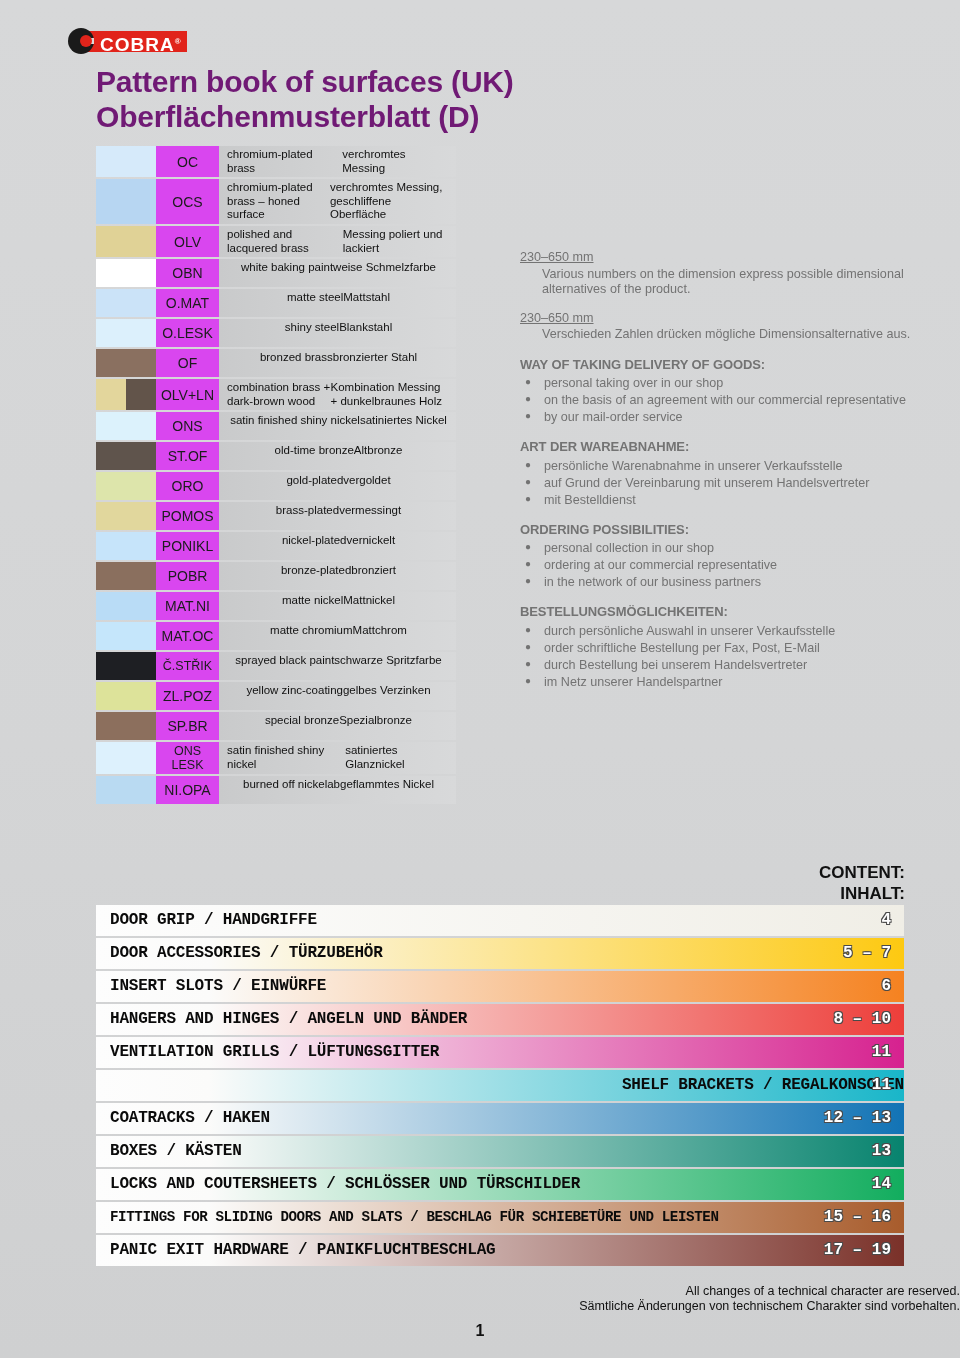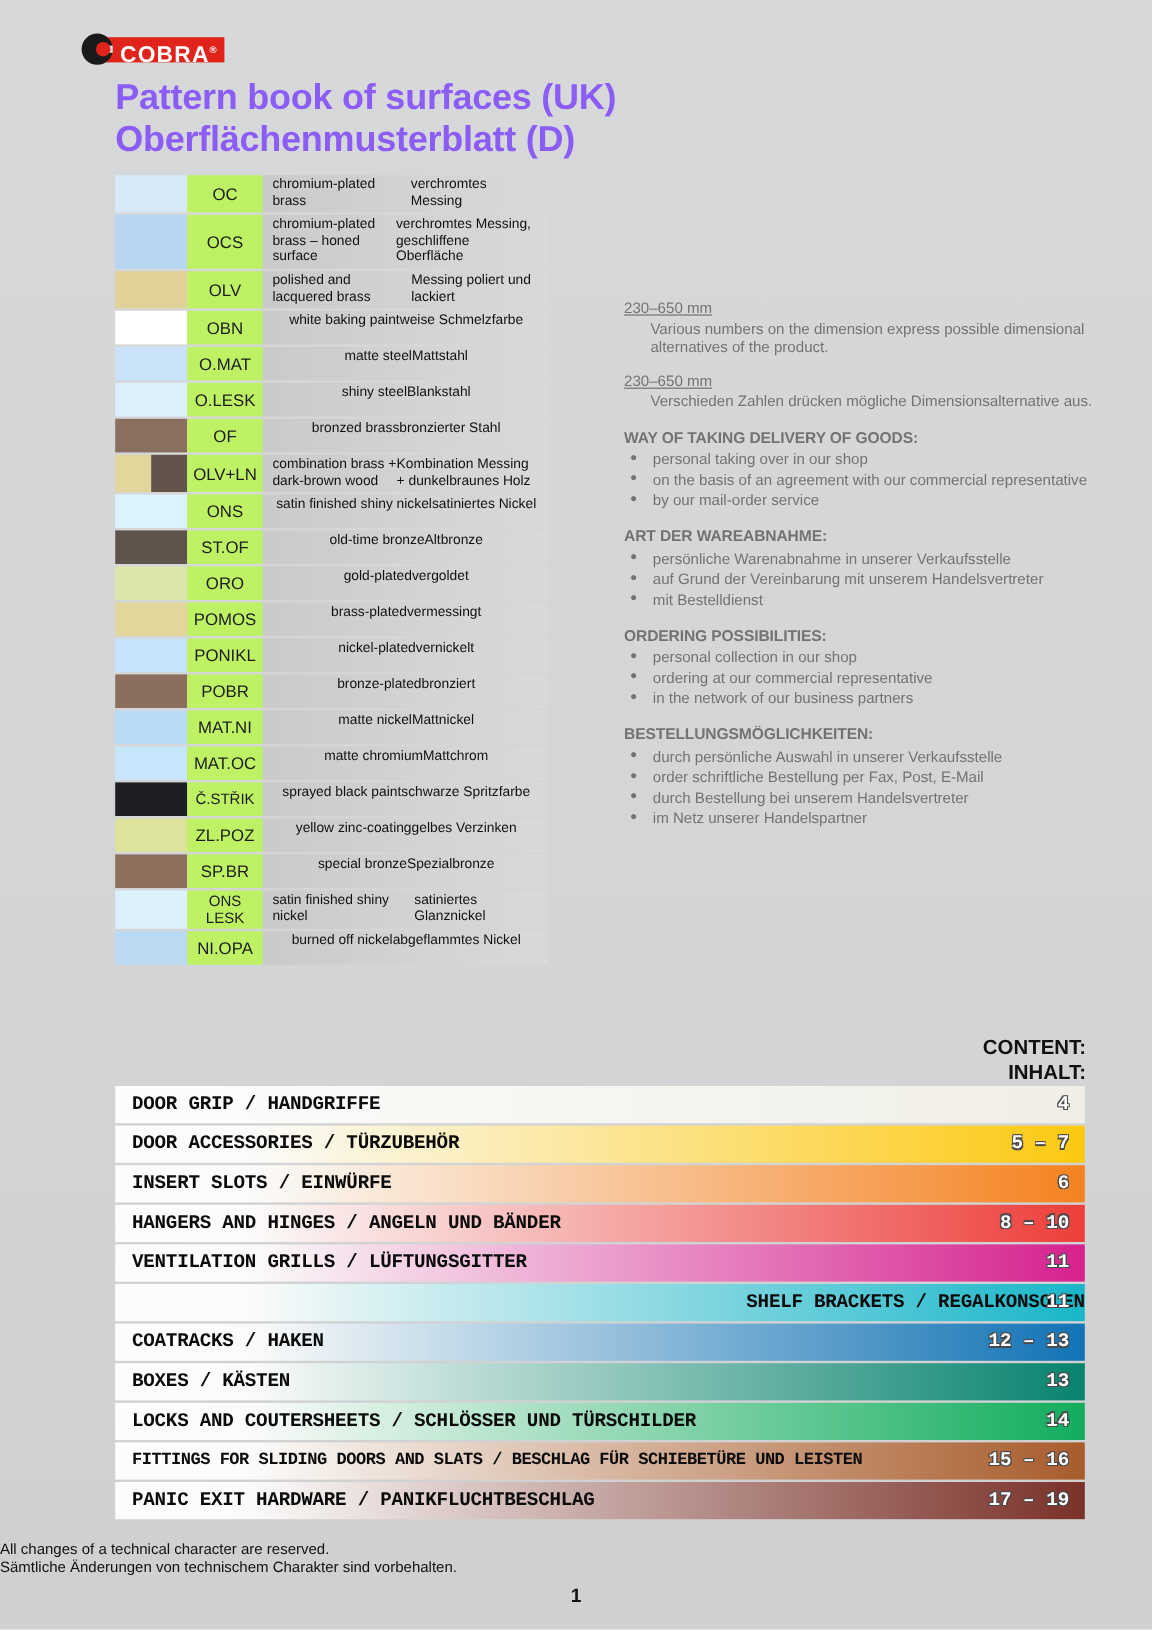--- a/index.html
+++ b/index.html
@@ -36,38 +36,38 @@
     background:#e1241b; color:#ffffff;
     font-weight:bold; font-size:19px; letter-spacing:1px;
     padding: 2px 5px 2px 14px; height:21px; line-height:17px;
     font-family:"Liberation Sans", sans-serif;
   }
   .logo-word sup { font-size:8px; vertical-align:super; }
 
   
   .titles {
     position:absolute; left:96px; top:64px;
-    color:#8b5cf6; font-weight:bold; font-size:30px; line-height:35px;
+    color:#701a75; font-weight:bold; font-size:30px; line-height:35px;
     letter-spacing:-0.2px;
   }
 
   
   .surface-table {
     position:absolute; left:96px; top:146px;
     width:360px;
   }
   .srow {
     display:flex; align-items:stretch; width:360px;
     margin-bottom:2px; min-height:28px;
   }
   .swatch { width:60px; flex:0 0 60px; display:flex; }
   .swatch .sw-a, .swatch .sw-b { flex:1; }
   .scode {
     width:63px; flex:0 0 63px;
-    background:#bef264;
+    background:#d946ef;
     display:flex; align-items:center; justify-content:center;
     font-size:14px; color:#1c1c1c;
     padding:0 3px;
     text-align:center;
   }
   .scode.small { font-size:12.5px; }
   .sdesc {
     flex:1;
     background: linear-gradient(90deg,#c9cacb 0%, #d3d4d5 60%, #d8d9da 100%);
     padding:2px 6px 2px 8px;
@@ -119,21 +119,21 @@
     z-index:2; font-weight:bold; font-size:16px; color:#ffffff;
     text-shadow:
       -1px -1px 0 #4a4a4a, 1px -1px 0 #4a4a4a,
       -1px  1px 0 #4a4a4a, 1px  1px 0 #4a4a4a;
     white-space:nowrap;
   }
 
   
   .footer {
     position:absolute; left:0; right:0; top:1284px;
-    text-align:left; color:#111;
+    text-align:right; color:#111;
   }
   .footer .f1 { font-size:12.5px; line-height:15px; }
   .footer .f2 { font-size:12.5px; line-height:15px; }
   .pagenum {
     position:absolute; left:0; right:0; top:1322px;
     text-align:center; font-weight:bold; font-size:16px; color:#111;
   }
 </style>
 </head>
 <body>

